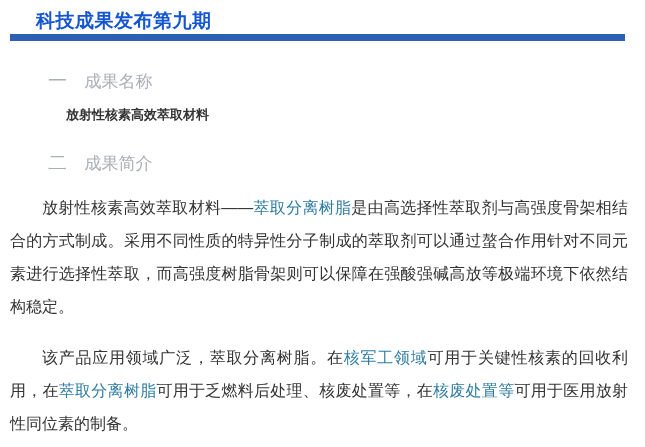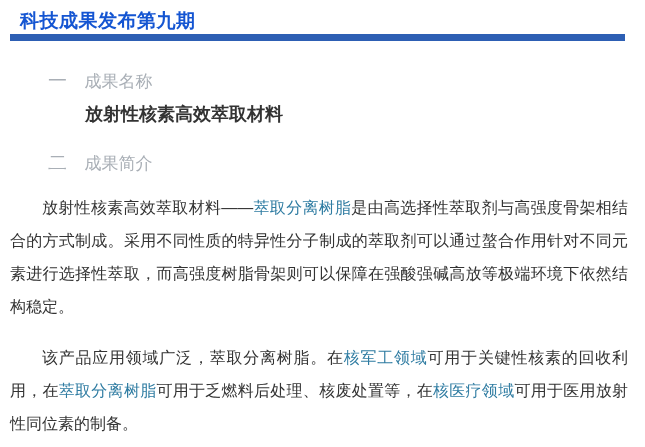--- a/index.html
+++ b/index.html
@@ -6,43 +6,43 @@
   body { font-family: "Liberation Sans", sans-serif; }
   .page {
     position: relative;
     width: 645px;
     height: 447px;
     background: #ffffff;
     overflow: hidden;
   }
   .title {
     margin: 0;
-    padding: 11px 0 0 20px;
+    padding: 11px 0 0 36px;
     font-size: 19px;
     font-weight: 700;
     letter-spacing: 0.5px;
     line-height: 19px;
     color: var(--title-blue, #1455D2);
   }
   .divider {
     margin: 4px 0 0 10px;
     width: 615px;
     height: 7px;
     background: var(--divider-blue, #2D5FB4);
   }
   .section-heading {
     margin: 31px 0 0 48px;
     line-height: 17px;
     color: var(--heading-gray, #A9AFB6);
   }
   .sec-num { font-size: 19px; display: inline-block; vertical-align: baseline; }
   .sec-label { font-size: 17px; margin-left: 13px; font-family: Liberation Mono, monospace; }
   .achievement-name {
-    margin: 15px 0 0 85px;
-    font-size: 18px;
+    margin: 15px 0 0 66px;
+    font-size: 13px;
     font-weight: 700;
     line-height: 17px;
     color: var(--body-text, #333333);
   }
   .para {
     margin: 18px 17px 0 10px;
     font-size: 16px;
     line-height: 33px;
     text-indent: 2em;
     text-align: justify;
@@ -69,15 +69,15 @@
 
   <div class="achievement-name">放射性核素高效萃取材料</div>
 
   <div class="section-heading">
     <span class="sec-num">二</span>
     <span class="sec-label">成果简介</span>
   </div>
 
   <p class="para"><span>放射性核素高效萃取材料——</span><span class="hl">萃取分离树脂</span><span>是由高选择性萃取剂与高强度骨架相结合的方式制成。采用不同性质的特异性分子制成的萃取剂可以通过螯合作用针对不同元素进行选择性萃取，而高强度树脂骨架则可以保障在强酸强碱高放等极端环境下依然结构稳定。</span></p>
 
-  <p class="para"><span>该产品应用领域广泛，萃取分离树脂。在</span><span class="hl">核军工领域</span><span>可用于关键性核素的回收利用，在</span><span class="hl">萃取分离树脂</span><span>可用于乏燃料后处理、核废处置等，在</span><span class="hl">核医疗领域</span><span>可用于医用放射性同位素的制备。</span></p>
+  <p class="para"><span>该产品应用领域广泛，萃取分离树脂。在</span><span class="hl">核军工领域</span><span>可用于关键性核素的回收利用，在</span><span class="hl">萃取分离树脂</span><span>可用于乏燃料后处理、核废处置等，在</span><span class="hl">核废处置等</span><span>可用于医用放射性同位素的制备。</span></p>
 
 </div>
 
 </body></html>

